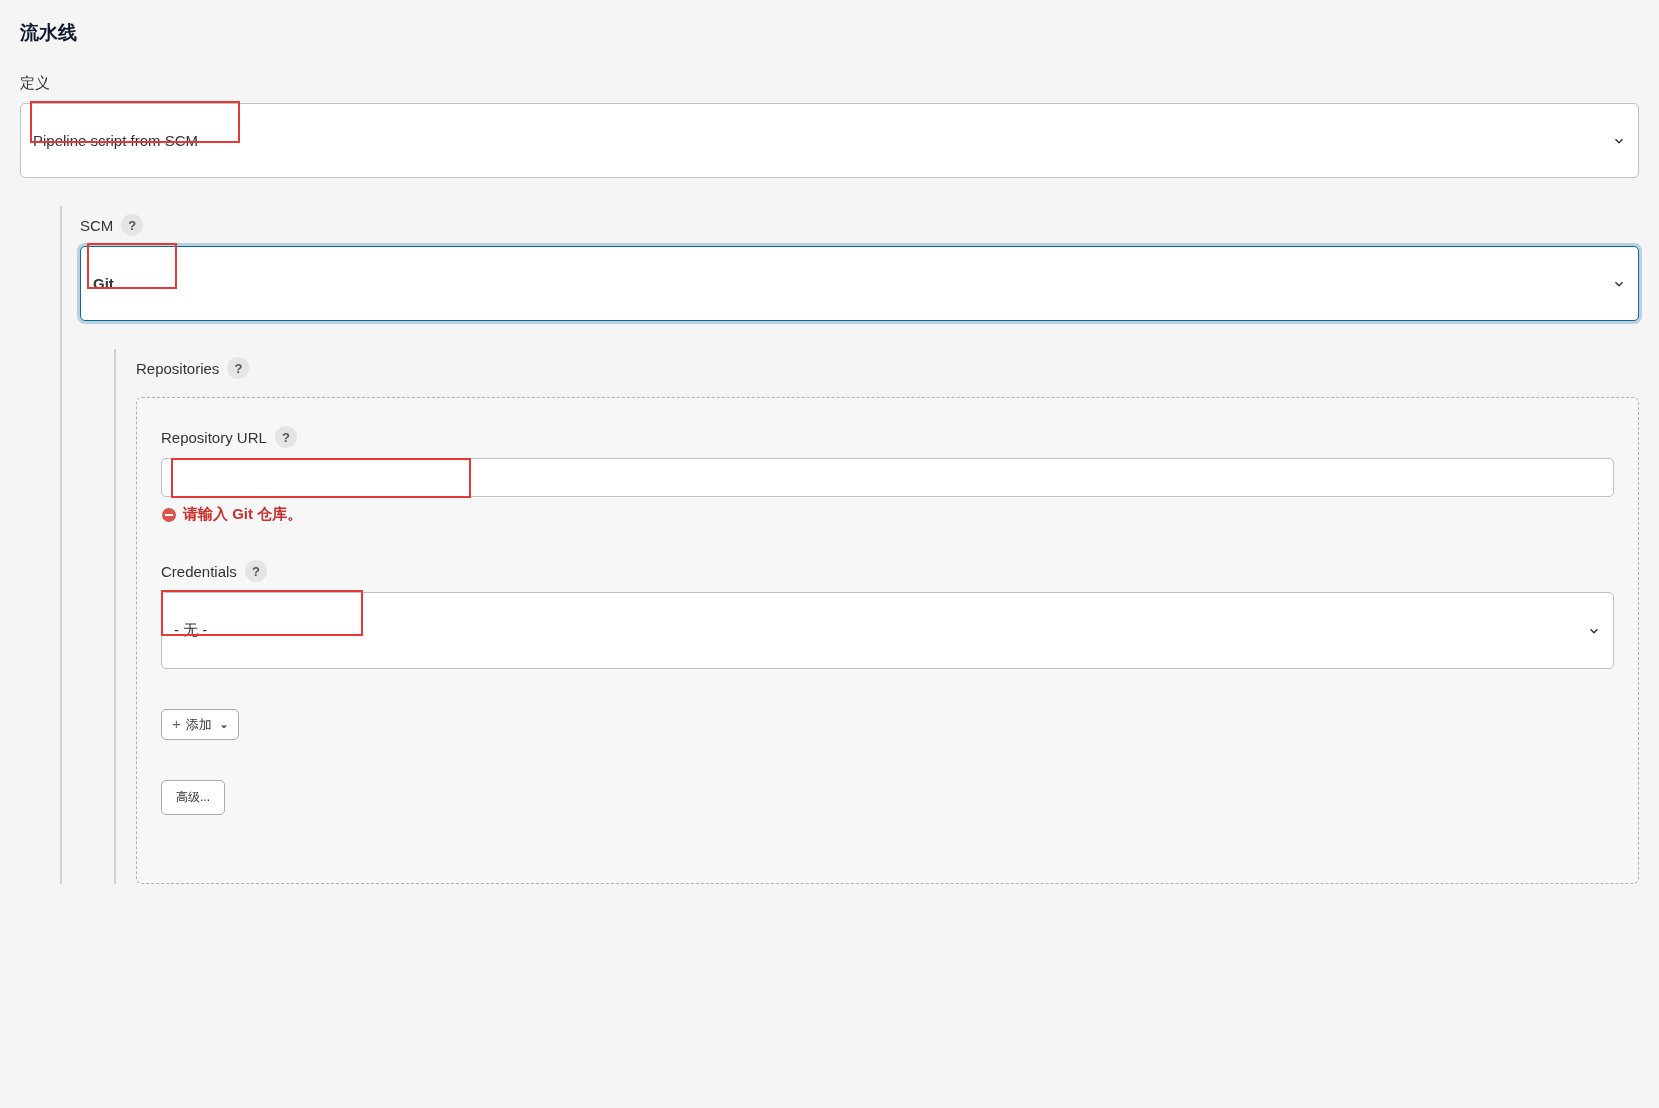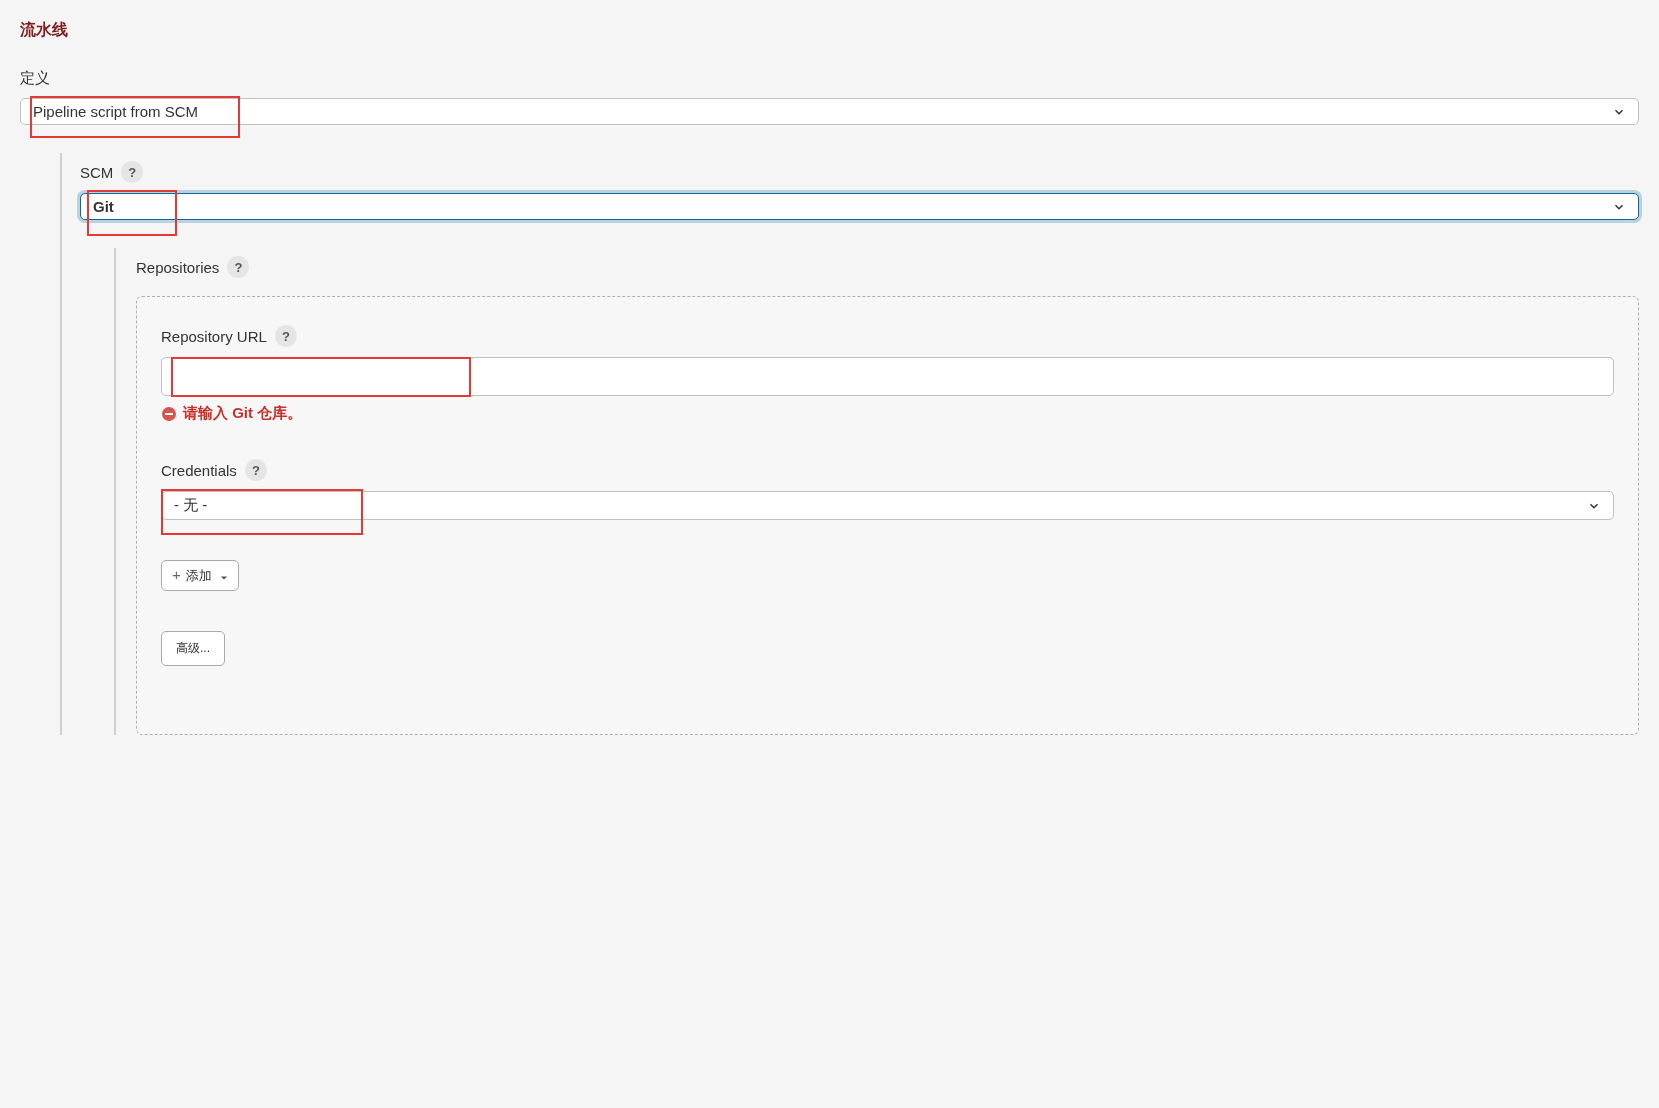--- a/index.html
+++ b/index.html
@@ -8,24 +8,24 @@
       padding: 0;
     }
     body {
       font-family: -apple-system, BlinkMacSystemFont, "Segoe UI", "Microsoft YaHei", sans-serif;
       background: #f5f5f5;
       padding: 20px;
       font-size: 14px;
       color: #333;
     }
     .section-title {
-      font-size: 16px;
+      font-size: 19px;
       font-weight: bold;
       margin-bottom: 28px;
-      color: #7f1d1d;
+      color: #0f172a;
     }
     .field-label {
       font-size: 15px;
       color: #333;
       margin-bottom: 10px;
       display: flex;
       align-items: center;
       gap: 8px;
     }
     .help-icon {
@@ -40,21 +40,21 @@
       font-weight: bold;
       color: #555;
       cursor: pointer;
     }
     .select-wrapper {
       position: relative;
       width: 100%;
     }
     .select-box {
       width: 100%;
-      padding: 4px 12px;
+      padding: 28px 12px;
       border: 1px solid #c0c0c0;
       border-radius: 5px;
       background: #fff;
       font-size: 15px;
       color: #333;
       cursor: pointer;
       display: flex;
       justify-content: space-between;
       align-items: center;
     }

